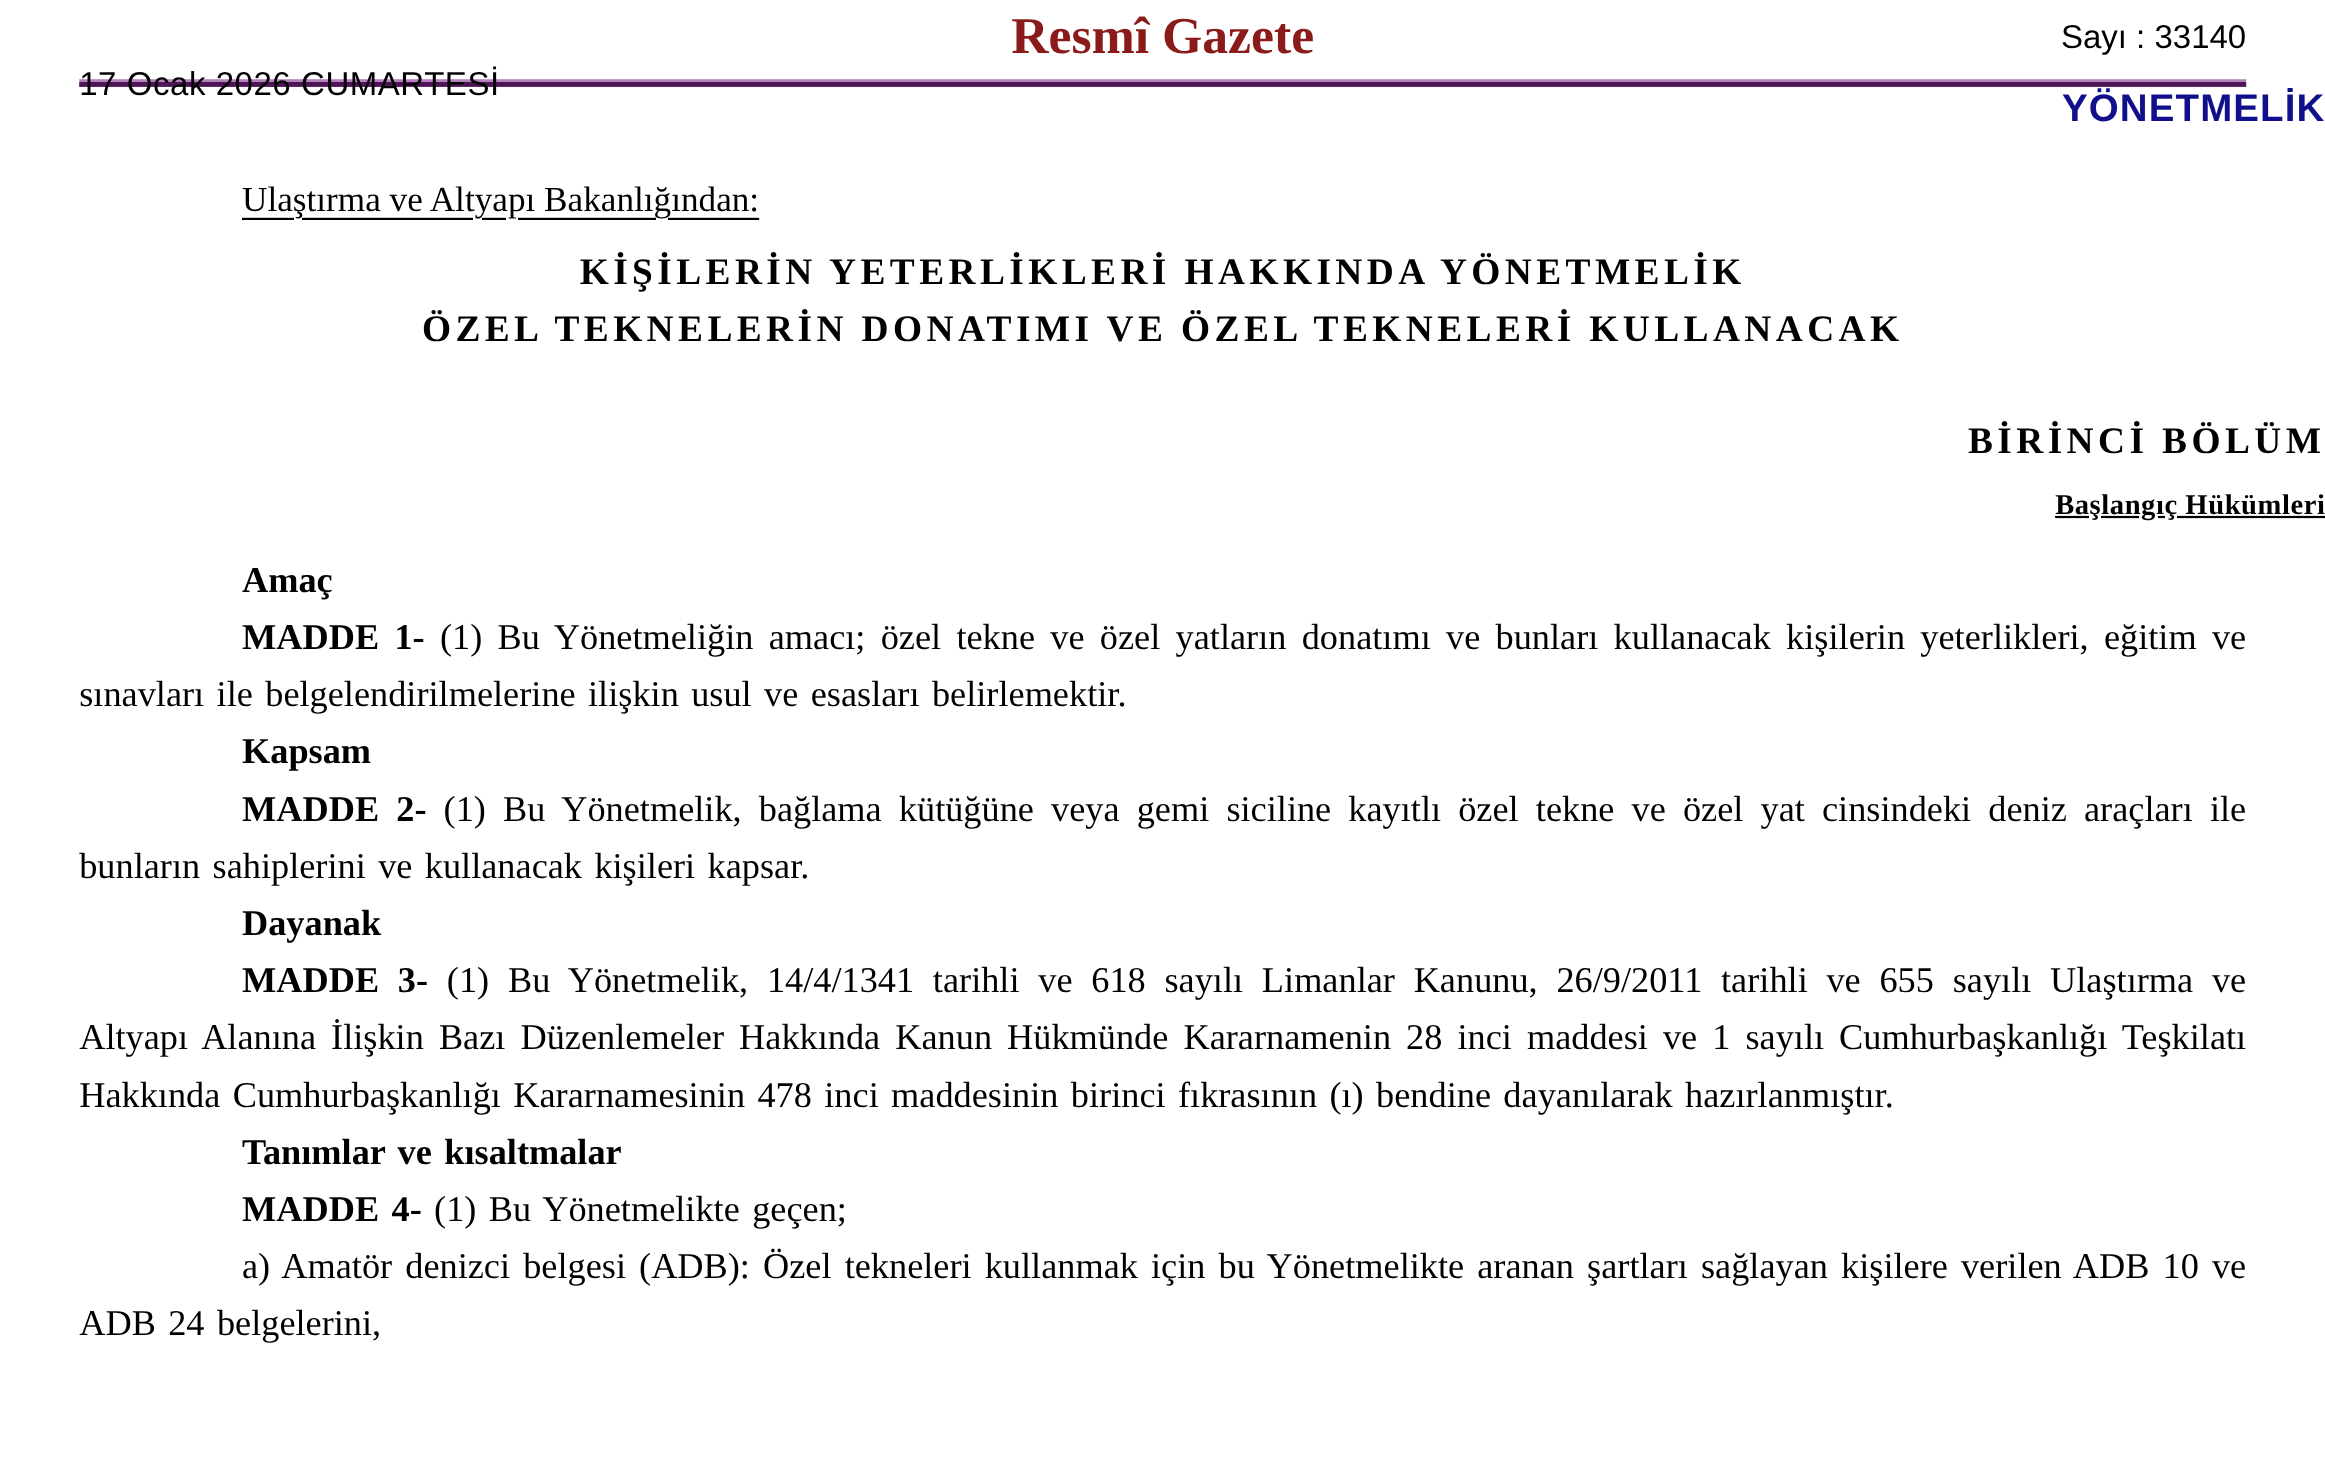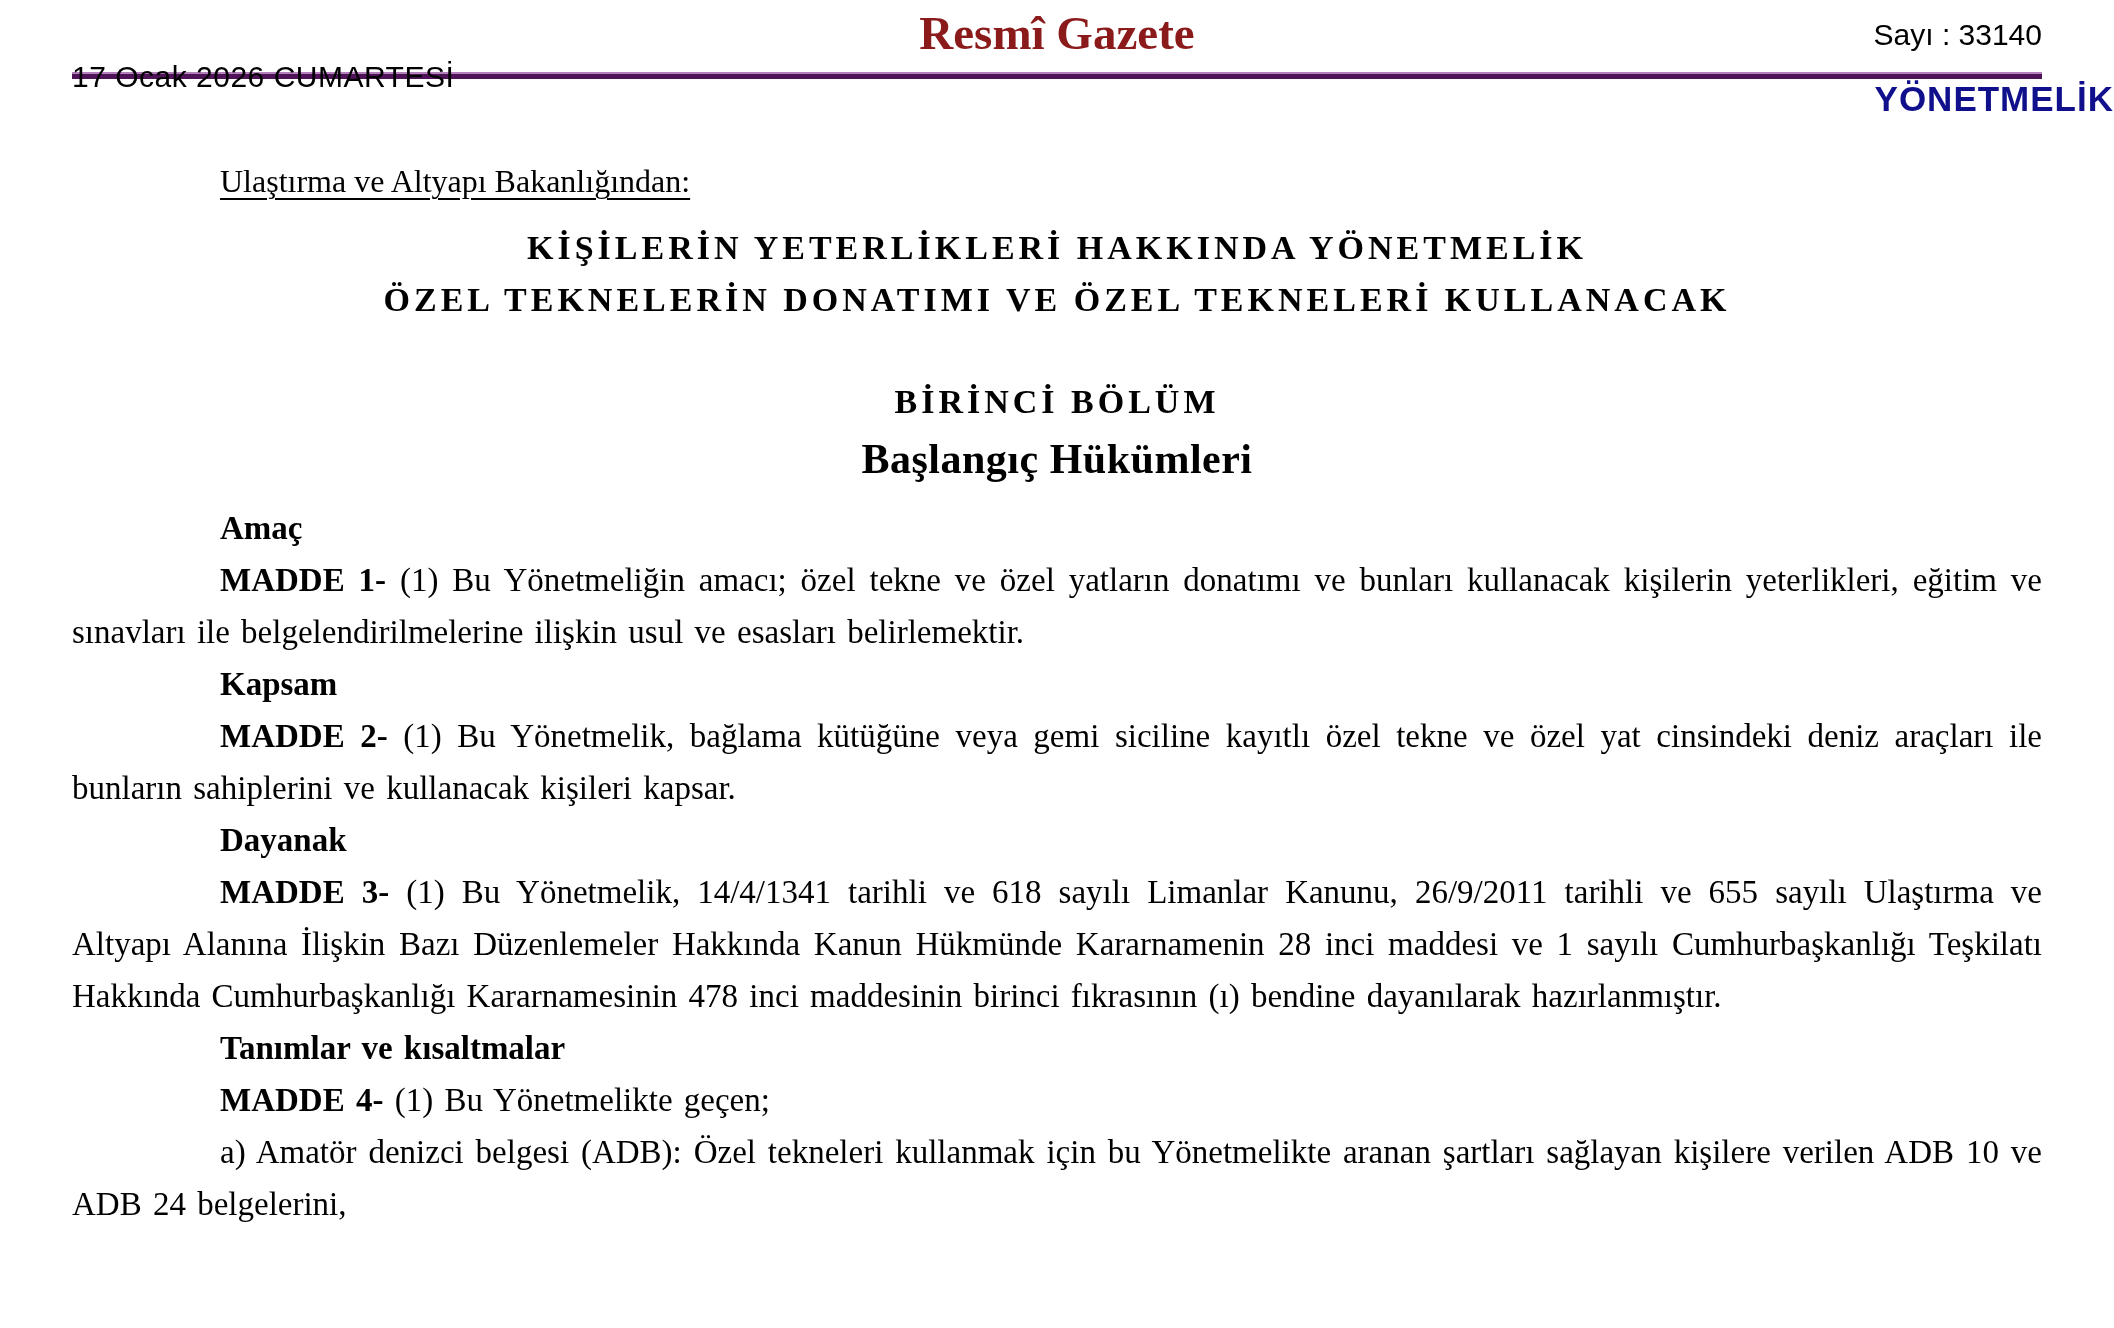--- a/index.html
+++ b/index.html
@@ -69,23 +69,23 @@
     text-underline-offset: 6px;
   }
   .reg-title {
     margin-top: 22px;
     text-align: center;
     font-weight: bold;
     font-size: 34px;
     line-height: 52px;
     letter-spacing: 4px;
   }
-  .section-head { margin-top: 48px; text-align: center; font-weight: bold; }
+  .section-head { margin-top: 48px; text-align: right; font-weight: bold; }
   .section-number { font-size: 34px; line-height: 56px; letter-spacing: 4px; }
-  .section-title  { font-size: 42px; line-height: 58px; letter-spacing: 0.5px; }
+  .section-title  { font-size: 26px; line-height: 58px; letter-spacing: 0.5px; text-decoration: underline; }
 
   
   .doc-body {
     margin: 14px 72px 0;
     font-size: 33px;
     line-height: 52px;
     text-align: justify;
     word-spacing: 3px;
   }
   .doc-body p { margin: 0; }

